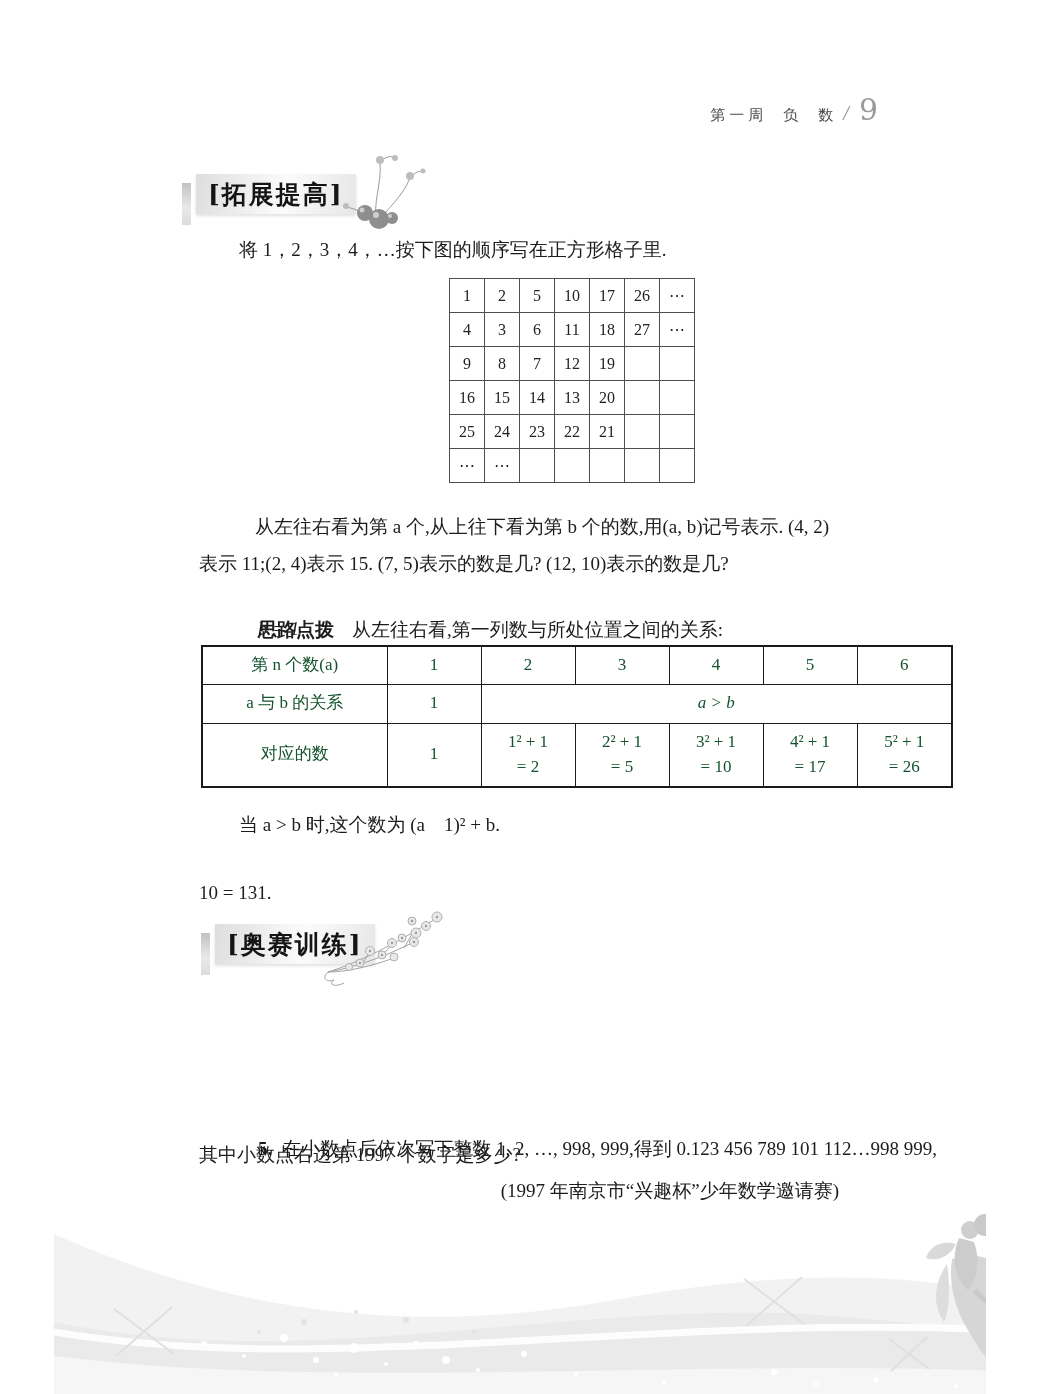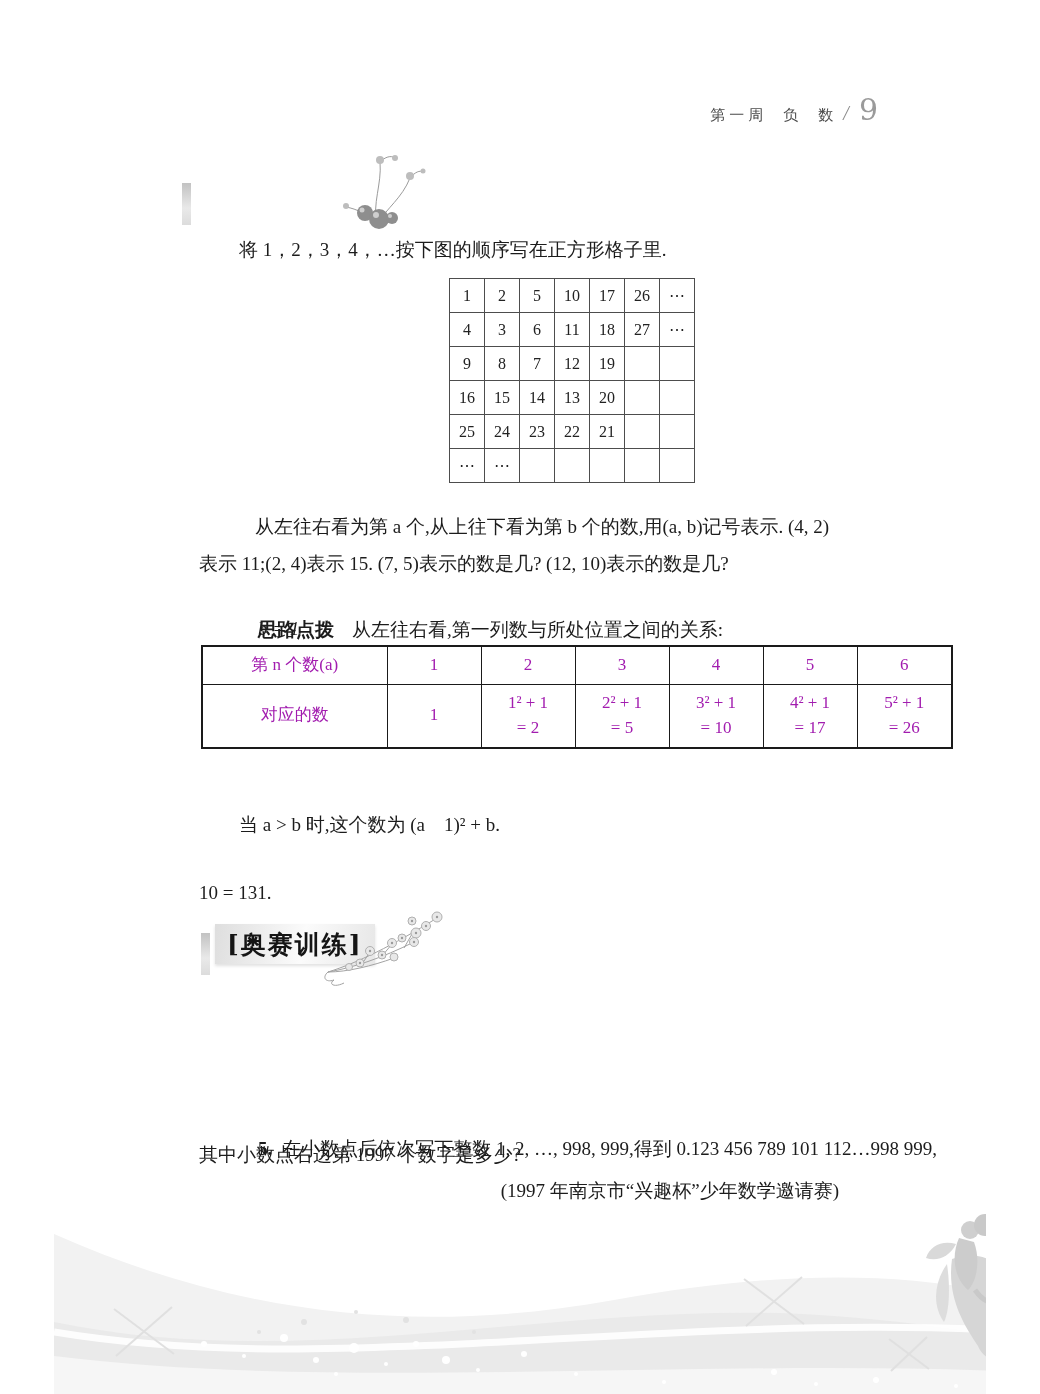--- a/index.html
+++ b/index.html
@@ -55,21 +55,21 @@
   }
 
   
   table.rel {
     position:absolute; left:147px; top:645px;
     width:750px; border-collapse:collapse; table-layout:fixed;
     border:2px solid #1a1a1a;
   }
   table.rel td {
     border:1px solid #1a1a1a; text-align:center; vertical-align:middle;
-    font-size:17px; color:#a21caf; line-height:1.45;
+    font-size:17px; color:#14532d; line-height:1.45;
   }
   table.rel tr.r1 td { height:38px; }
   table.rel tr.r2 td { height:39px; }
   table.rel tr.r3 td { height:64px; }
 
   
   .deco { position:absolute; }
   .footer-art { position:absolute; left:0; bottom:0; width:1040px; height:190px; }
 </style>
 </head>
@@ -82,20 +82,23 @@
     <span class="rh-gap"></span>
     <span class="rh-small">负</span>
     <span class="rh-gap"></span>
     <span class="rh-small">数</span>
     <span class="rh-slash">/</span>
     <span class="rh-page">9</span>
   </div>
 
   <div class="ribbon" style="left:128px; top:174px;">
     <div class="ribbon-fold"></div>
+    <div class="ribbon-panel">
+      <span class="ribbon-text">[拓展提高]</span>
+    </div>
   </div>
 
   <svg class="deco" style="left:278px; top:150px;" width="95" height="82" viewBox="0 0 95 82">
     <g stroke="#9b9b9b" fill="none" stroke-width="1">
       <path d="M45,74 C40,54 50,34 48,12"></path>
       <path d="M45,74 C55,58 70,48 78,28"></path>
       <path d="M45,74 C35,64 25,59 14,57"></path>
       <path d="M48,12 C53,7 59,5 63,8"></path>
       <path d="M78,28 C83,22 88,20 91,22"></path>
     </g>
@@ -198,20 +201,25 @@
     </colgroup>
     <tbody>
         <tr class="r1">
       <td>第 n 个数(a)</td>
       <td>1</td>
       <td>2</td>
       <td>3</td>
       <td>4</td>
       <td>5</td>
       <td>6</td>
+    </tr>
+    <tr class="r2">
+      <td>a 与 b 的关系</td>
+      <td>1</td>
+      <td colspan="5" class="it">a &gt; b</td>
     </tr>
     <tr class="r3">
       <td>对应的数</td>
       <td>1</td>
       <td>
         <div>1² + 1</div>
         <div>= 2</div>
       </td>
       <td>
         <div>2² + 1</div>

